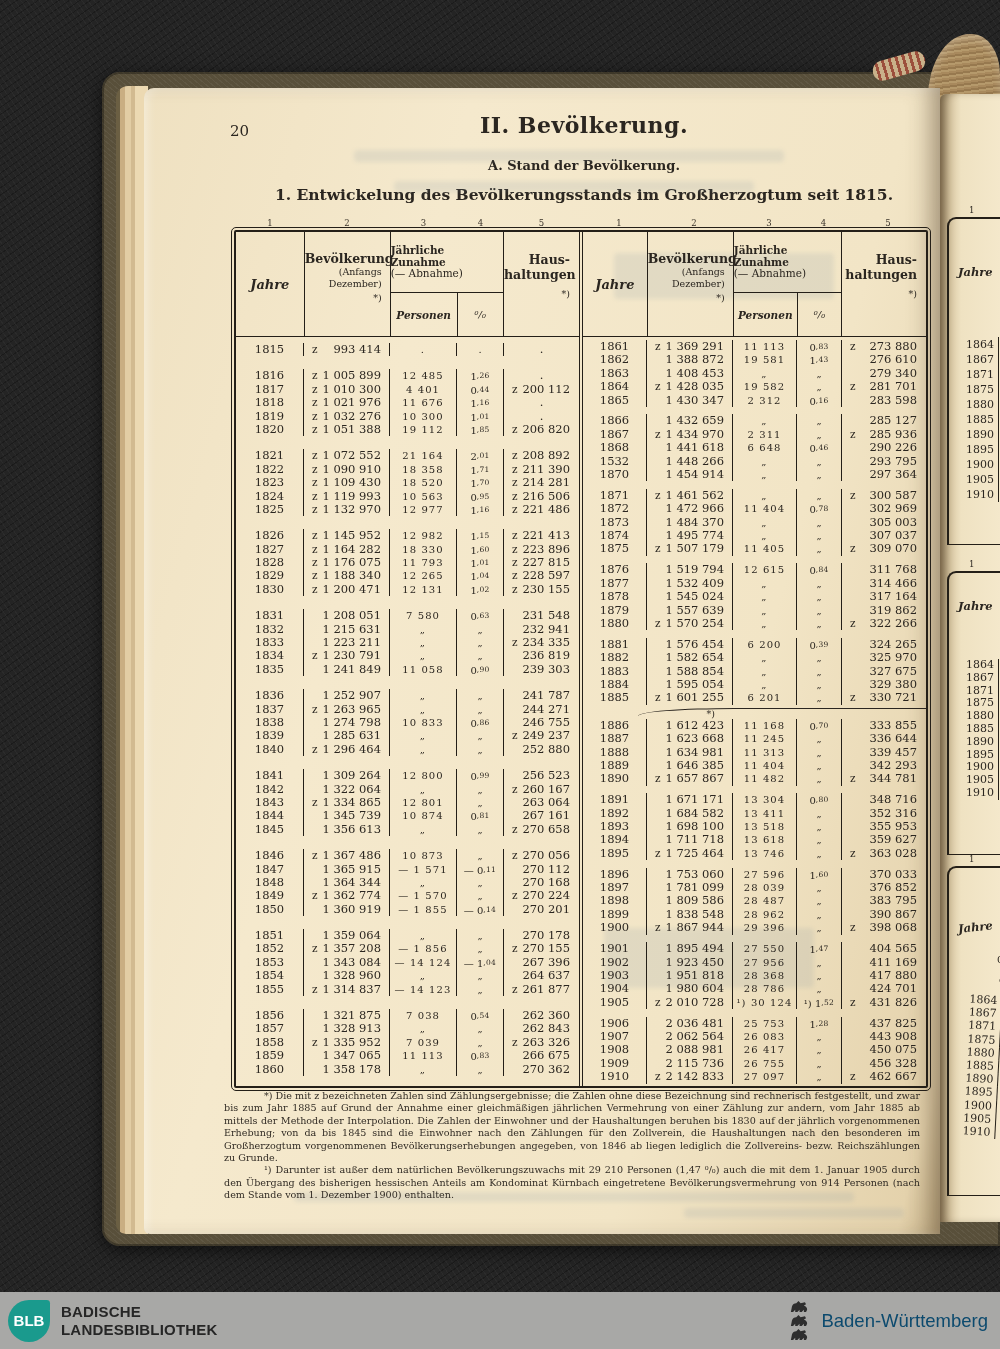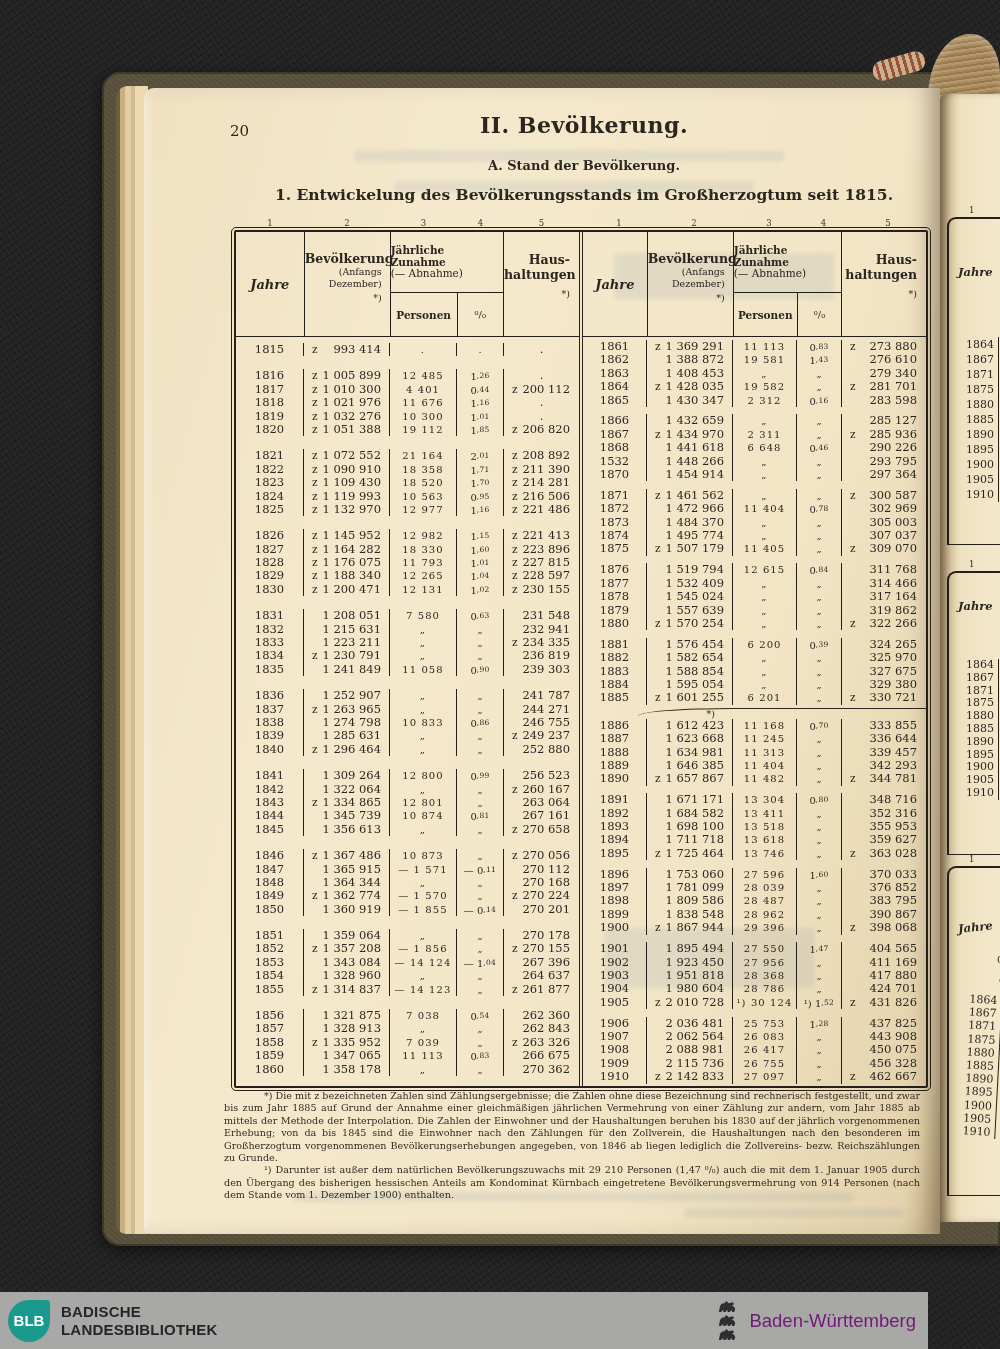--- a/index.html
+++ b/index.html
@@ -51,21 +51,21 @@
   .hc{box-sizing:border-box;border-right:1px solid #241f18;text-align:center;}
   .h-jahre{display:flex;align-items:center;justify-content:center;
     font-size:13px;font-weight:bold;font-style:italic;border-right:1.3px solid #241f18;}
   .h-bev{padding-top:19px;}
   .h-main{font-size:12.5px;font-weight:bold;line-height:15px;}
   .h-sub{font-size:9.5px;line-height:11.5px;}
   .h-note{font-size:9.5px;margin-top:3px;}
   .h-zun{display:flex;flex-direction:column;box-sizing:border-box;border-right:1.3px solid #241f18;}
   .pl .h-zun{width:114px}.pr .h-zun{width:109px}
   .h-zun-top{height:60px;padding-top:13px;box-sizing:border-box;}
-  .h-zun-bot{flex:1;display:flex;border-top:1px solid #241f18;align-items:center;}
+  .h-zun-bot{flex:1;display:flex;border-top:1px solid #241f18;align-items:center;font-style:italic;}
   .h-pers{box-sizing:border-box;border-right:1px solid #241f18;height:100%;display:flex;
     align-items:center;justify-content:center;font-size:10.5px;font-weight:bold;}
   .pl .h-pers{width:67px}.pr .h-pers{width:64px}
   .h-pct{flex:1;text-align:center;font-size:10px;}
   .h-haus{padding-top:20px;border-right:none;}
   .t-body{padding-top:6px;}
   .pr .t-body{padding-top:3px;}
   .t-row{display:flex;height:13.4px;line-height:13.4px;font-size:11.5px;}
   .c{box-sizing:border-box;border-right:1px solid #241f18;height:100%;}
   .c1{text-align:center;border-right-width:1.3px;}
@@ -97,29 +97,29 @@
   .e-row{display:flex;}
   .e-year{width:42px;text-align:right;padding-right:4px;border-right:1px solid #241f18;}
   .e-val{padding-left:4px;}
   .e-frag{position:absolute;font-size:10px;}
   #et0 .e-box{height:328px;} #et0 .e-jahre{margin:46px 0 58px;} #et0 .e-row{height:15px;line-height:15px;}
   #et1 .e-box{height:284px;} #et1 .e-jahre{margin:26px 0 46px;} #et1 .e-row{height:12.8px;line-height:12.8px;}
   #et2 .e-box{height:330px;} #et2 .e-jahre{margin:50px 0 0;transform:rotate(-6deg);}
   #et2 .e-rows{margin-top:62px;transform:rotate(3deg);} #et2 .e-row{height:13.2px;line-height:13.2px;}
   #et0{top:111px;} #et1{top:465px;} #et2{top:760px;}
   
-  .footer{position:absolute;left:0;bottom:0;width:928px;height:57px;background:#a8a8a6;
+  .footer{position:absolute;left:0;bottom:0;width:1000px;height:57px;background:#a8a8a6;
     display:flex;align-items:center;font-family:"Liberation Sans",sans-serif;}
   .blb-logo{width:42px;height:42px;margin-left:8px;background:#1a9a8d;border-radius:50% 8% 50% 50%;
     display:flex;align-items:center;justify-content:center;color:#fff;font-weight:bold;font-size:15px;}
   .blb-name{margin-left:11px;font-weight:bold;font-size:15px;line-height:1.2;color:#262626;letter-spacing:.2px;}
   .bw-group{position:absolute;right:12px;display:flex;align-items:center;gap:9px;}
   .lions{display:flex;flex-direction:column;gap:1px;}
   .lions svg{display:block;}
-  .bw-name{font-size:18.5px;color:#701a75;}
+  .bw-name{font-size:18.5px;color:#0c4a6e;}
 </style>
 </head>
 <body>
 
 <div class="scene">
   <div class="book-cover"></div>
   <div class="fore-edge"></div>
   <div class="headband"></div>
   <div class="page-edges"></div>
 

